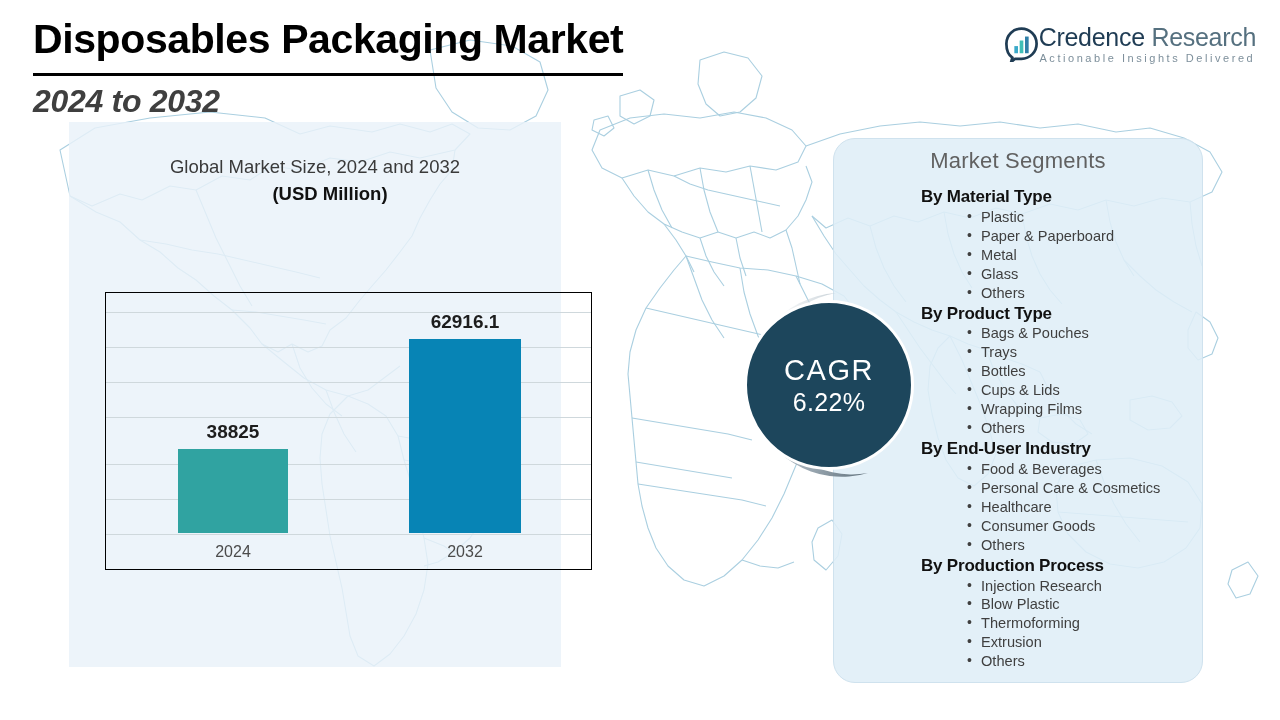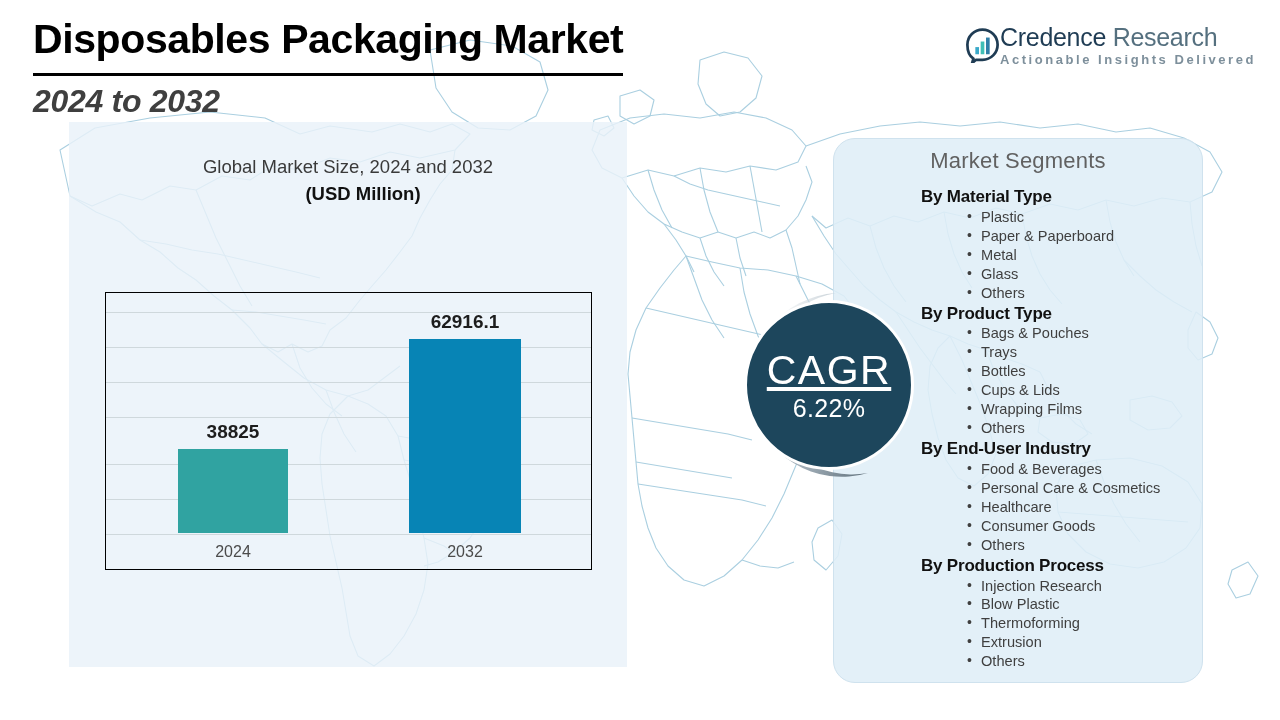--- a/index.html
+++ b/index.html
@@ -28,27 +28,27 @@
   }
 
   
   .logo{position:absolute;right:24px;top:25px;z-index:6;display:flex;align-items:center;}
   .logo-mark{width:35px;height:35px;flex:0 0 auto;}
   .logo-text{display:flex;flex-direction:column;line-height:1;}
   .logo-row{font-size:25px;letter-spacing:-0.3px;white-space:nowrap;}
   .logo-credence{color:#1f3c54;font-weight:400;}
   .logo-research{color:#55707f;font-weight:400;}
   .logo-tag{
-    font-size:13px;color:#7d8f9b;letter-spacing:2.55px;
-    margin-top:3px;text-align:left;white-space:nowrap;font-weight:bold;
+    font-size:11px;color:#7d8f9b;letter-spacing:2.55px;
+    margin-top:3px;text-align:center;white-space:nowrap;font-weight:normal;
   }
 
   
   .left-panel{
-    position:absolute;left:69px;top:122px;width:558px;height:545px;
+    position:absolute;left:69px;top:122px;width:492px;height:545px;
     background:rgba(233,242,249,0.82);z-index:2;
   }
   .chart-title{
     position:absolute;left:0;right:0;top:34px;text-align:center;
     font-size:18.5px;color:#3a3a3a;font-weight:400;
   }
   .chart-subtitle{
     position:absolute;left:0;right:0;top:61px;text-align:center;
     font-size:18.5px;color:#111;font-weight:bold;margin-left:30px;
   }
@@ -80,22 +80,22 @@
   
   .cagr-wrap{position:absolute;left:718px;top:289px;width:200px;height:200px;z-index:4;}
   .cagr-arc{position:absolute;left:0;top:0;width:200px;height:200px;}
   .cagr-circle{
     position:absolute;left:26px;top:11px;width:170px;height:170px;
     border-radius:50%;background:#1d465c;border:3px solid #ffffff;
     box-sizing:border-box;display:flex;flex-direction:column;
     align-items:center;justify-content:center;
   }
   .cagr-label{
-    color:#ffffff;font-size:41px;letter-spacing:1.5px;font-weight:400;
-    line-height:1;margin-bottom:5px;text-decoration:underline;
+    color:#ffffff;font-size:29px;letter-spacing:1.5px;font-weight:400;
+    line-height:1;margin-bottom:5px;
   }
   .cagr-value{color:#ffffff;font-size:25px;font-weight:400;line-height:1;letter-spacing:0.3px;}
 
   
   .right-panel{
     position:absolute;left:833px;top:138px;width:370px;height:545px;
     background:rgba(223,238,247,0.88);border:1px solid #cfe2ee;
     border-radius:22px;box-sizing:border-box;z-index:2;
   }
   .seg-title{

